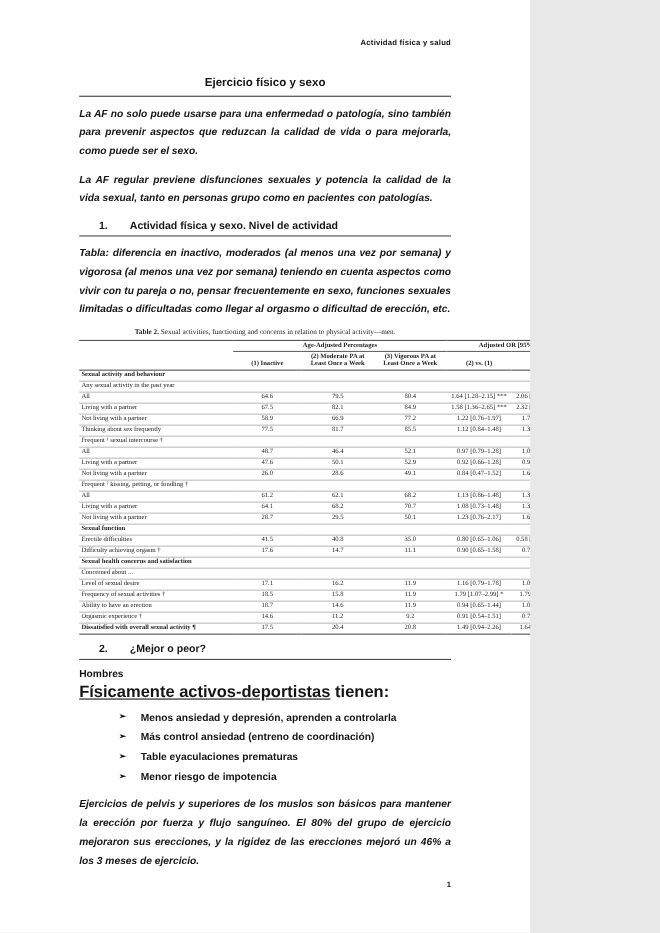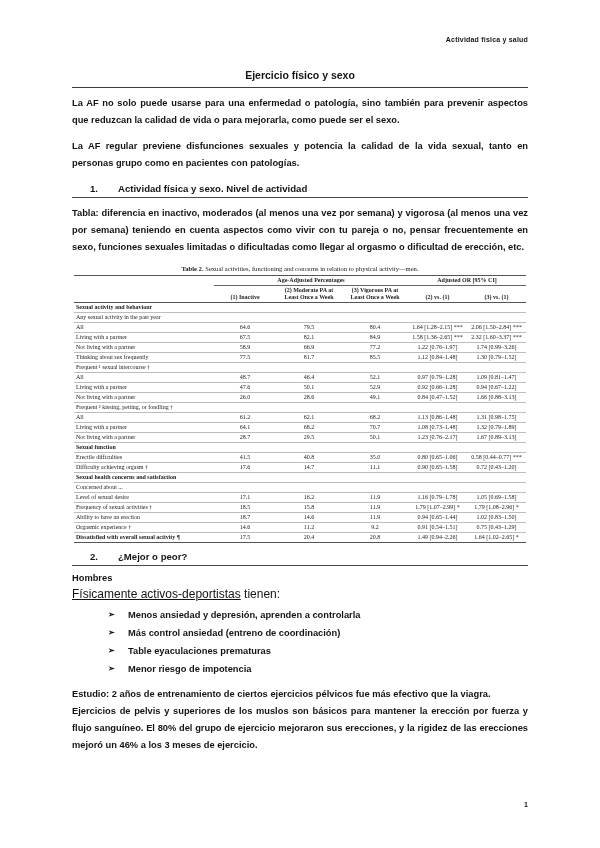--- a/index.html
+++ b/index.html
@@ -1,36 +1,37 @@
 <!DOCTYPE html>
 <html><head>
 <meta charset="utf-8">
 <style>
   html,body{margin:0;padding:0;background:#e8e8e8;}
   .page{
-    width:600px;height:848px;background:#ffffff;position:relative;
+    width:482px;height:848px;background:#ffffff;position:relative;
     box-sizing:border-box;padding:36px 72px 0 72px;
     font-family:"Liberation Sans",sans-serif;color:#141414;overflow:hidden;
   }
   .hdr-right{text-align:right;font-size:7px;font-weight:bold;letter-spacing:.2px;margin-bottom:26px;}
   .title{
     text-align:center;font-size:10.5px;font-weight:bold;
     border-bottom:1.5px solid #3c3c3c;padding-bottom:6px;margin-bottom:7px;
   }
   p.body{
     font-size:9.3px;font-weight:bold;line-height:17px;text-align:justify;
     margin:0 0 9px 0;
+    font-style:italic;
   }
   .heading{
     font-size:9.6px;font-weight:bold;border-bottom:1.5px solid #4a4a4a;
     padding:2px 0 3px 18px;margin:4px 0 7px 0;display:flex;
   }
   .heading .h-num{width:28px;flex:0 0 28px;}
   .subhead{font-size:9.3px;font-weight:bold;margin:2px 0 4px 0;}
-  .lead{font-size:12px;font-weight:normal;margin:0 0 5px 0;}
+  .lead{font-size:15px;font-weight:bold;margin:0 0 5px 0;}
   .lead .u{text-decoration:underline;}
   ul.arrows{list-style:none;margin:0 0 8px 0;padding:0 0 0 36px;}
   ul.arrows li{display:flex;font-size:9.3px;font-weight:bold;line-height:18px;}
   ul.arrows li .arr{flex:0 0 20px;font-size:8px;}
   
   .tcaption{
     font-family:"Liberation Serif",serif;font-size:6.6px;text-align:center;
     margin:4px 0 3px 0;color:#222;
   }
   .tcaption .cap-b{font-weight:bold;}
@@ -321,17 +322,16 @@
     <li>
         <span class="arr">➢</span>
         <span>Table eyaculaciones prematuras</span>
       </li>
     <li>
         <span class="arr">➢</span>
         <span>Menor riesgo de impotencia</span>
       </li>
   </ul>
 
-  <p class="body" style="margin-bottom:0;">Estudio: 2 años de entrenamiento de ciertos ejercicios pélvicos fue más efectivo que la viagra.</p>
   <p class="body">Ejercicios de pelvis y superiores de los muslos son básicos para mantener la erección por fuerza y flujo sanguíneo. El 80% del grupo de ejercicio mejoraron sus erecciones, y la rigidez de las erecciones mejoró un 46% a los 3 meses de ejercicio.</p>
 
   <div class="pagenum">1</div>
 </div>
 
 </body></html>

